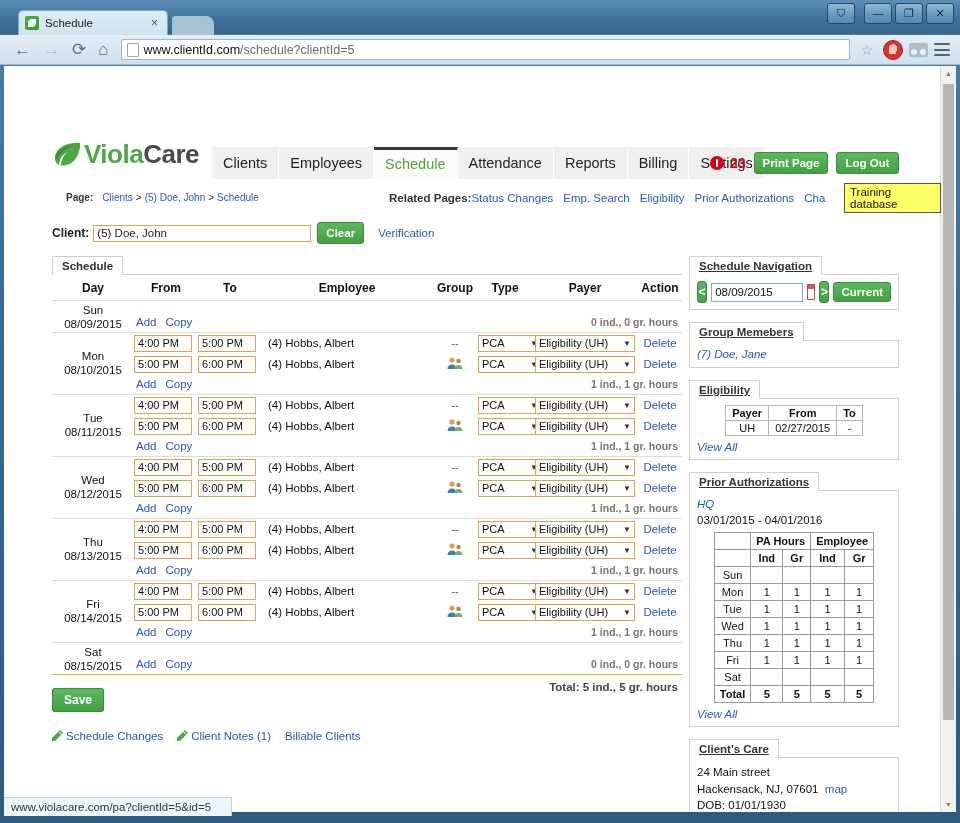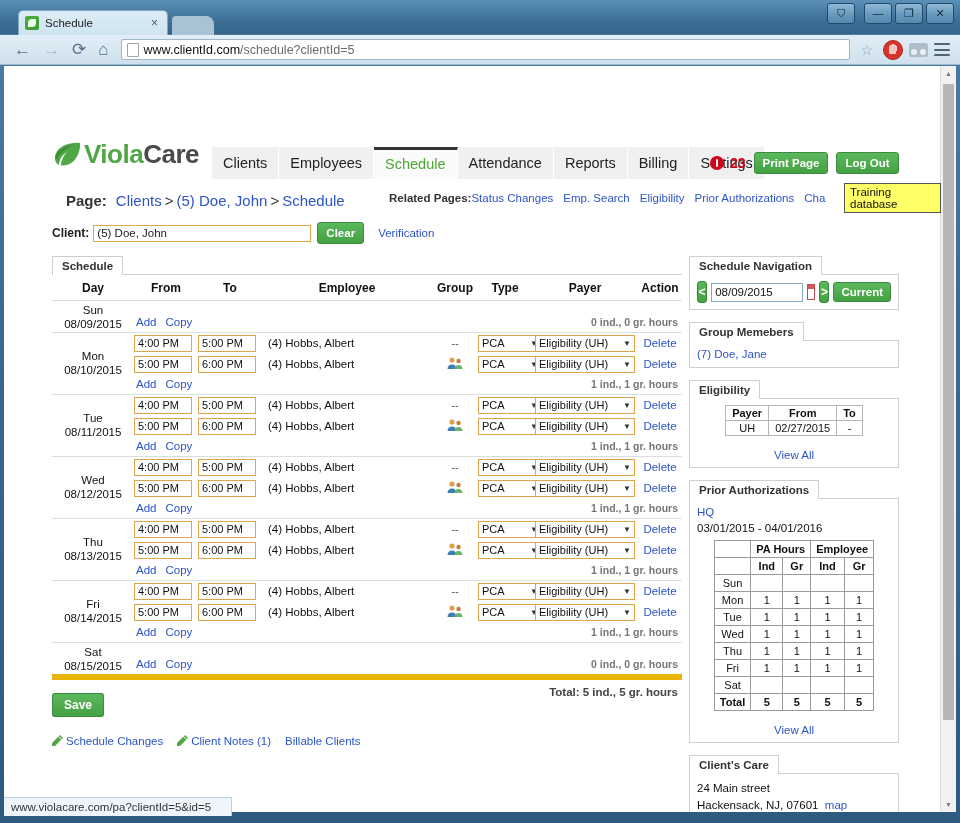--- a/index.html
+++ b/index.html
@@ -105,21 +105,21 @@
   #alertdot{width:14px;height:14px;border-radius:50%;background:#d0021b;position:relative;}
   #alertdot:after{content:"";position:absolute;left:6px;top:3px;width:2px;height:8px;
     background:#fff;border-radius:1px;box-shadow:0 0 0 0 #fff;}
   #alertcount{font-size:14px;color:#d0021b;font-weight:bold;margin-left:-2px;}
   .gbtn{
     background:linear-gradient(180deg,#5cb85c 0%,#43a043 100%);
     border:1px solid #3d8b3d;border-radius:3px;color:#fff;font-weight:bold;
     font-size:11.5px;padding:3px 8px;line-height:1.25;
   }
   
-  #pageline{position:absolute;left:48px;top:126px;font-size:15px;color:#333;padding-left:14px;}
+  #pageline{position:absolute;left:48px;top:126px;font-size:10px;color:#333;padding-left:14px;}
   #pageline .lbl{font-weight:bold;margin-right:6px;}
   #pageline a{color:#2b55c8;text-decoration:none;margin:0 3px;}
   #pageline .sep{color:#333;}
   #relatedline{position:absolute;left:385px;top:126px;font-size:11.5px;color:#333;
     white-space:nowrap;overflow:hidden;width:470px;}
   #relatedline .lbl{font-weight:bold;}
   #relatedline a{color:#2b55c8;text-decoration:none;margin-right:10px;}
   #tooltip{
     position:absolute;left:840px;top:117px;background:#ffff66;border:1px solid #555;
     font-size:11.5px;color:#111;padding:2px 5px;z-index:9;
@@ -162,45 +162,45 @@
     display:inline-flex;align-items:center;justify-content:space-between;
     padding:0 3px;box-sizing:border-box;
   }
   .sel .arw{font-size:8px;color:#333;margin-left:4px;}
   .sel.type{width:64px;}
   .sel.payer{width:100px;}
   .dellink{color:#2b55c8;text-decoration:none;font-size:11.5px;}
   .addcopy a{color:#2b55c8;text-decoration:none;font-size:11.5px;margin-right:9px;}
   .hoursnote{font-size:10.5px;font-weight:bold;color:#777;text-align:right;padding-right:4px;}
   #totalline{width:630px;text-align:right;font-size:11.5px;font-weight:bold;color:#444;
-    padding:6px 4px 0 0;box-sizing:border-box;border-top:6px solid #eab308;}
+    padding:6px 4px 0 0;box-sizing:border-box;border-top:1px solid #eab308;}
   #savebtn{margin-top:9px;padding:4px 11px;font-size:12px;}
   #permrow{margin-top:9px;display:flex;align-items:center;font-size:11.5px;color:#222;}
   #permbox{width:12px;height:12px;border:1px solid #aaa;background:#fdfdfd;margin-right:6px;
     border-radius:2px;}
   #footlinks{margin-top:22px;display:flex;align-items:center;font-size:11.5px;}
   #footlinks a{color:#2b55c8;text-decoration:none;margin-right:14px;}
   .pencil{display:inline-block;width:11px;height:11px;margin-right:3px;vertical-align:-1px;}
   
   #side{position:absolute;left:685px;top:189px;width:210px;}
   .sbox{border:1px solid #cfcfcf;background:#fff;margin-bottom:11px;}
   .sbox .inner{padding:6px 7px;}
   .sbox.flush{border-top:1px solid #cfcfcf;}
-  .shead{position:relative;top:1px;}
+  .shead{position:relative;top:1px;text-decoration:underline;}
   .navbar-row{display:flex;align-items:center;gap:4px;}
   .sqbtn{background:linear-gradient(180deg,#5cb85c,#43a043);border:1px solid #3d8b3d;
     border-radius:3px;color:#fff;font-weight:bold;font-size:12px;
     width:20px;height:20px;display:flex;align-items:center;justify-content:center;}
   #dateinput{width:92px;height:19px;border:1px solid #8aa9c9;background:#fff;font-size:11.5px;
     color:#111;padding:1px 3px;box-sizing:border-box;font-family:"Liberation Sans",sans-serif;}
   #calicon{width:15px;height:14px;background:#fff;border:1px solid #c14a4a;position:relative;}
   #calicon:before{content:"";position:absolute;left:0;top:0;right:0;height:4px;background:#d05a5a;}
   #currentbtn{font-size:11.5px;padding:2px 7px;}
-  .slink{color:#2b55c8;text-decoration:none;font-size:11.5px;}
-  .centerlink{display:block;text-align:center;margin-top:13px;}
+  .slink{color:#2b55c8;text-decoration:none;font-size:11.5px;font-style:italic;}
+  .centerlink{display:block;margin-top:5px;}
   table.mini{border-collapse:collapse;font-size:11px;margin:0 auto;}
   table.mini th,table.mini td{border:1px solid #b5b5b5;padding:1px 6px;text-align:center;color:#111;}
   table.mini th{font-weight:bold;background:#fff;}
   table.pa{border-collapse:collapse;font-size:11px;margin:4px auto 0;}
   table.pa th,table.pa td{border:1px solid #9a9a9a;padding:0 5px;height:16px;text-align:center;color:#111;}
   table.pa th{font-weight:bold;}
   table.pa td.rowlabel{font-weight:normal;}
   table.pa tr.totalrow td{font-weight:bold;}
   #paheader{text-align:left;font-size:11.5px;color:#111;line-height:1.35;}
   #paheader a{color:#2b55c8;}

